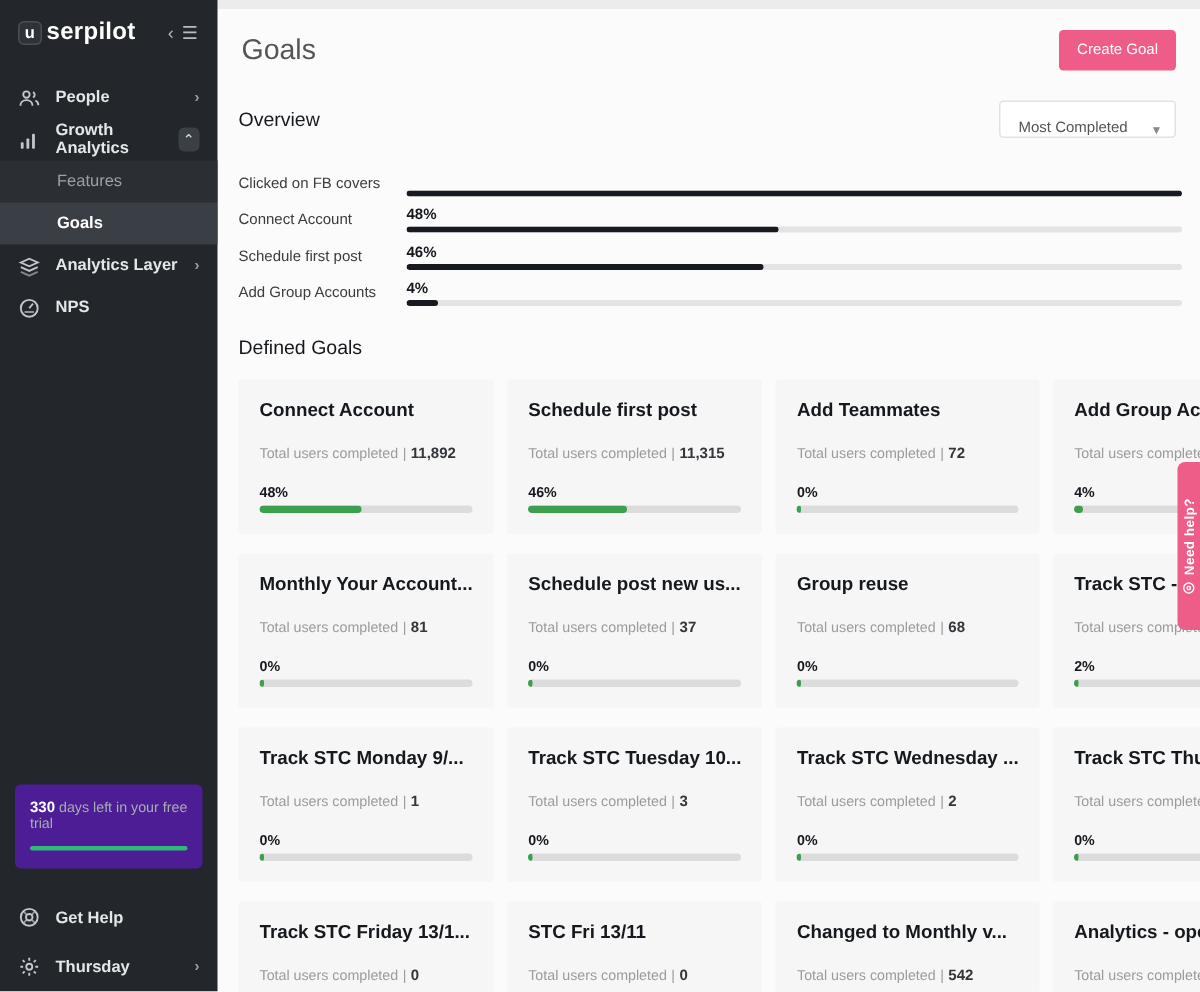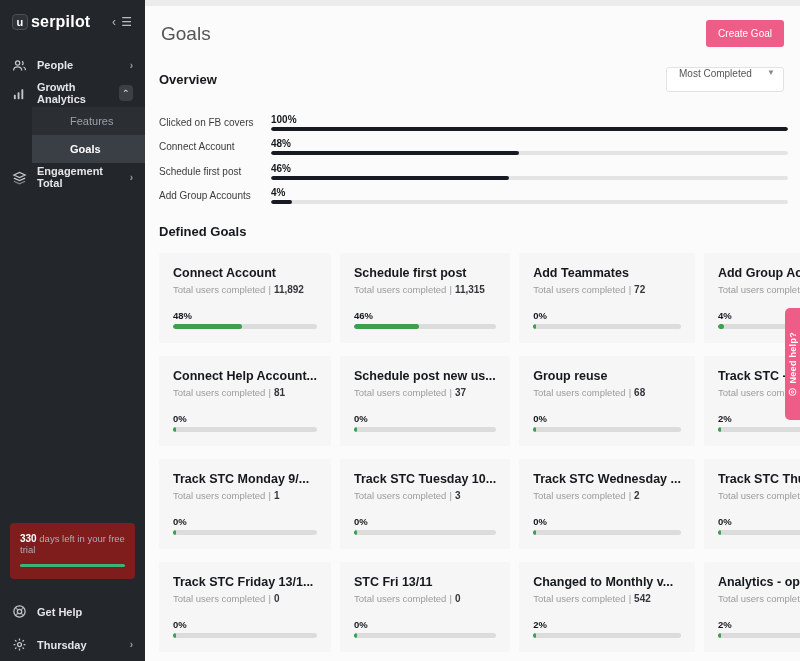--- a/index.html
+++ b/index.html
@@ -32,28 +32,28 @@
   .nav-item .chev { margin-left:auto; color:#9aa0a5; font-size:10px; }
   .chev-box {
     margin-left:auto; width:18px; height:16px; background:#3a4046; border-radius:4px;
     display:flex; align-items:center; justify-content:center; font-size:9px; color:#cfd3d6;
   }
   .icon16 { width:15px; height:15px; flex:0 0 15px; display:inline-flex; align-items:center; justify-content:center; color:#c3c7cb; }
   .icon16 svg { width:15px; height:15px; }
 
   .sub-item {
     padding:8px 12px 8px 38px; font-size:11px; cursor:pointer; height:28px;
-    display:flex; align-items:center;margin-left:32px;
+    display:flex; align-items:center;
   }
   .sub-features { background:#2b2f34; color:#9aa0a6; }
   .sub-goals { background:#3a3f45; color:#ffffff; font-weight:bold; }
 
   .sidebar-bottom { margin-top:auto; }
   .trial-box {
-    margin:10px 10px 16px 10px; background:#7f1d1d; border-radius:4px; padding:10px 10px 12px 10px;
+    margin:10px 10px 16px 10px; background:#4c1d95; border-radius:4px; padding:10px 10px 12px 10px;
   }
   .trial-text { font-size:9.5px; color:#a9adb1; }
   .trial-text b { color:#fff; font-size:10px; }
   .trial-bar { margin-top:9px; height:3px; background:#35b57d; border-radius:2px; width:100%; }
 
   .footer-item {
     display:flex; align-items:center; gap:10px; padding:9px 12px;
     font-size:11px; font-weight:bold; color:#e4e6e8; cursor:pointer;
   }
   .footer-item .chev { margin-left:auto; color:#9aa0a5; font-size:10px; }
@@ -63,24 +63,24 @@
   .top-strip { height:6px; background:#ececec; width:100%; }
 
   .page-header { display:flex; align-items:center; padding:14px 16px 6px 16px; }
   .page-title { font-size:19px; color:#555; font-weight:400; }
   .create-goal {
     margin-left:auto; background:#ee5d87; color:#fff; border:none; border-radius:3px;
     font-size:10px; font-family:inherit; padding:8px 12px; cursor:pointer;
   }
 
   .section-head { display:flex; align-items:center; padding:14px 16px 4px 14px; }
-  .section-title { font-size:13px; font-weight:bold; color:#15181c; }
+  .section-title { font-size:13px; font-weight:normal; color:#15181c; }
   .dropdown {
     margin-left:auto; width:118px; height:25px; background:#fff; border:1px solid #e2e2e2;
-    border-radius:3px; display:flex; align-items:flex-start; padding:0 8px 0 12px;
+    border-radius:3px; display:flex; align-items:flex-end; padding:0 8px 0 12px;
     font-size:10px; color:#555; cursor:pointer;
   }
   .dropdown .dd-chev { margin-left:auto; font-size:8px; color:#888; }
 
   
   .overview-rows { padding:10px 12px 6px 14px; }
   .ov-row { display:flex; align-items:flex-end; height:24.5px; }
   .ov-label { width:112px; font-size:10px; color:#3c3c3c; padding-bottom:3px; }
   .ov-bar-wrap { flex:1; }
   .ov-pct { font-size:10px; font-weight:bold; color:#15181c; margin-bottom:2px; }
@@ -92,21 +92,21 @@
     display:grid; grid-template-columns:repeat(4,1fr); gap:13px 9px;
     padding:10px 12px 0 14px;
   }
   .goal-card {
     background:#f6f6f7; border-radius:2px; padding:13px 14px 14px 14px; min-height:90px;
     cursor:pointer;
   }
   .gc-title {
     font-size:12.5px; font-weight:bold; color:#15181c; white-space:nowrap; overflow:hidden;
   }
-  .gc-sub { font-size:9.5px; color:#9b9b9b; margin-top:4px; white-space:nowrap; overflow:hidden; }
+  .gc-sub { font-size:9.5px; color:#9b9b9b; margin-top:17px; white-space:nowrap; overflow:hidden; }
   .gc-sub .sep { margin:0 3px; }
   .gc-sub b { color:#33363a; font-size:10px; }
   .gc-pct { font-size:9.5px; font-weight:bold; color:#15181c; margin-top:15px; }
   .gc-track { height:5px; background:#dcdcdc; border-radius:3px; margin-top:3px; overflow:hidden; }
   .gc-fill { height:100%; background:#3da04e; border-radius:3px; min-width:3px; }
 
   
   .help-tab {
     position:absolute; right:0; top:308px; width:15px; height:112px;
     background:#ee5d87; border-radius:5px 0 0 5px; color:#fff;
@@ -160,24 +160,34 @@
     <div class="sub-item sub-goals">Goals</div>
 
     <div class="nav-item">
       <span class="icon16">
         <svg viewBox="0 0 24 24" fill="none" stroke="currentColor" stroke-width="2">
             <path d="M3 8l9-4 9 4-9 4-9-4z"></path>
             <path d="M3 13l9 4 9-4"></path>
             <path d="M3 18l9 4 9-4" opacity=".6"></path>
           </svg>
       </span>
-      <span>Engagement Total</span>
+      <span>Analytics Layer</span>
       <span class="chev">›</span>
     </div>
 
+    <div class="nav-item">
+      <span class="icon16">
+        <svg viewBox="0 0 24 24" fill="none" stroke="currentColor" stroke-width="2">
+            <circle cx="12" cy="12" r="9"></circle>
+            <path d="M12 12l4-5"></path>
+            <path d="M7 16h10" opacity=".7"></path>
+          </svg>
+      </span>
+      <span>NPS</span>
+    </div>
   </nav>
 
   <div class="sidebar-bottom">
     <div class="trial-box">
       <div class="trial-text">
         <b>330</b><span> days left in your free trial</span>
       </div>
       <div class="trial-bar"></div>
     </div>
 
@@ -217,21 +227,20 @@
     <div class="dropdown">
       <span>Most Completed</span>
       <span class="dd-chev">▼</span>
     </div>
   </div>
 
   <div class="overview-rows">
     <div class="ov-row">
       <span class="ov-label">Clicked on FB covers</span>
       <div class="ov-bar-wrap">
-        <div class="ov-pct">100%</div>
         <div class="ov-track">
             <div class="ov-fill" style="width: 100%;"></div>
           </div>
       </div>
     </div>
     <div class="ov-row">
       <span class="ov-label">Connect Account</span>
       <div class="ov-bar-wrap">
         <div class="ov-pct">48%</div>
         <div class="ov-track">
@@ -290,21 +299,21 @@
       </div>
       <div class="goal-card">
         <div class="gc-title">Add Group Accounts</div>
         <div class="gc-sub"><span>Total users completed</span></div>
         <div class="gc-pct">4%</div>
         <div class="gc-track">
           <div class="gc-fill" style="width: 4%;"></div>
         </div>
       </div>
       <div class="goal-card">
-        <div class="gc-title">Connect Help Account...</div>
+        <div class="gc-title">Monthly Your Account...</div>
         <div class="gc-sub"><span>Total users completed</span><span class="sep">|</span><b>81</b></div>
         <div class="gc-pct">0%</div>
         <div class="gc-track">
           <div class="gc-fill" style="width: 0%;"></div>
         </div>
       </div>
       <div class="goal-card">
         <div class="gc-title">Schedule post new us...</div>
         <div class="gc-sub"><span>Total users completed</span><span class="sep">|</span><b>37</b></div>
         <div class="gc-pct">0%</div>

